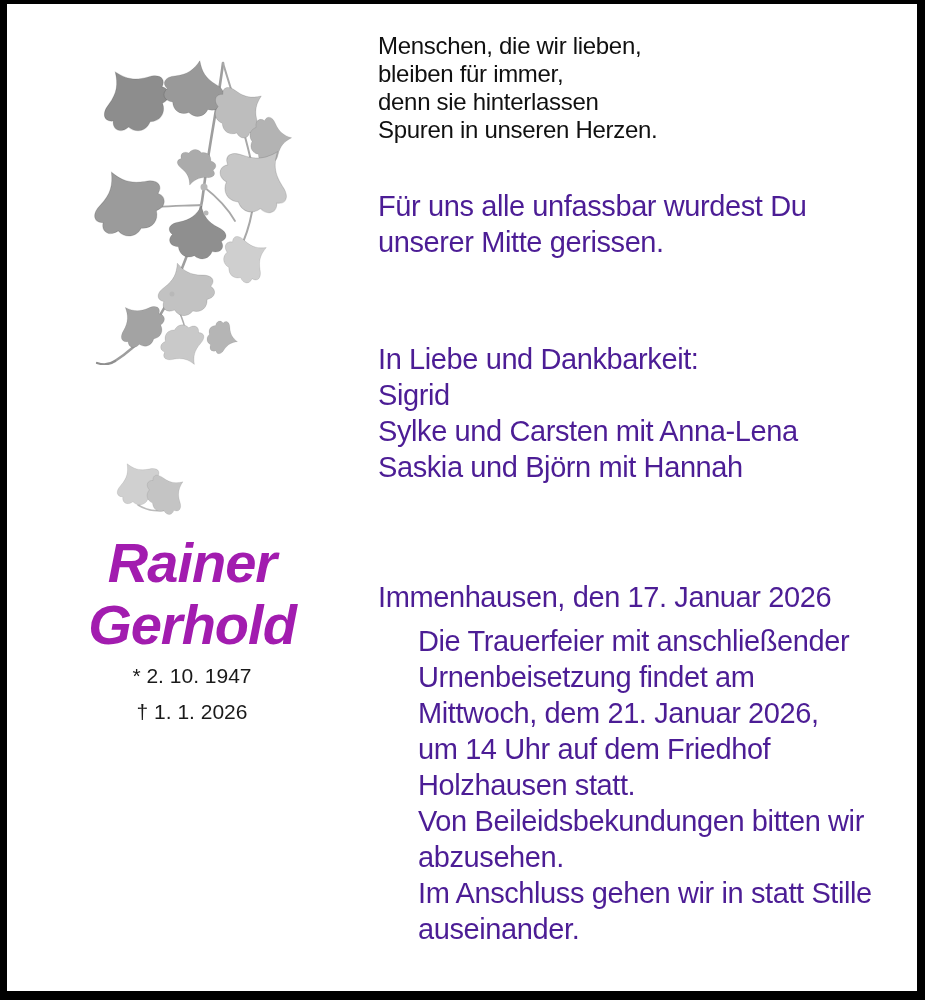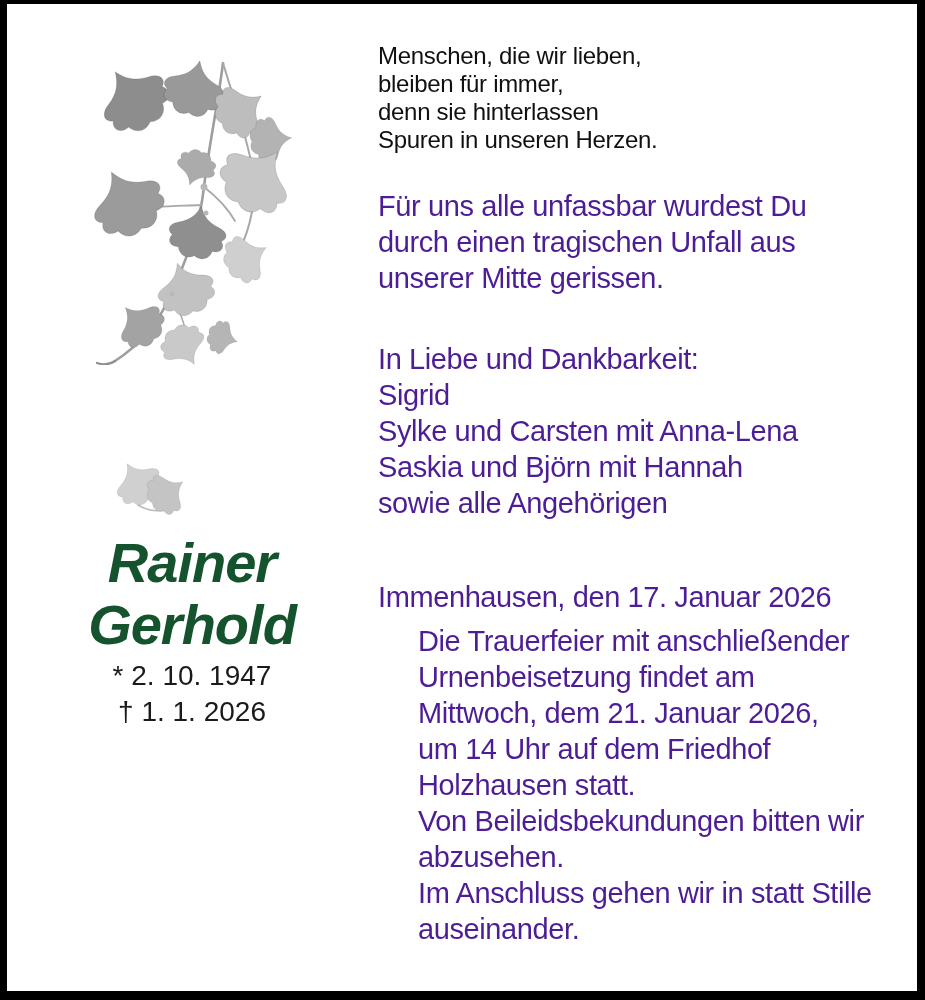--- a/index.html
+++ b/index.html
@@ -30,36 +30,36 @@
   .ivy-sprig  { left: 101px; top: 446px; width: 90px; height: 75px; }
 
   .name-block {
     left: 10px; top: 528px; width: 350px;
     text-align: center;
     font-style: italic;
     font-weight: bold;
     font-size: 56px;
     line-height: 62px;
     letter-spacing: -1px;
-    color: #14532d;
+    color: #a21caf;
   }
   .dates-block {
     left: 10px; top: 654px; width: 350px;
     text-align: center;
-    font-size: 28px;
+    font-size: 21px;
     line-height: 36px;
     color: #1a1a1a;
   }
 
   
   .rcol { left: 371px; width: 542px; }
   .line { white-space: nowrap; }
 
   .poem {
-    top: 38px;
+    top: 28px;
     font-size: 24px;
     line-height: 28px;
     letter-spacing: -0.3px;
     color: #101010;
   }
   .body-text {
     font-size: 29px;
     line-height: 36px;
     letter-spacing: -0.4px;
     color: #4c1d95;
@@ -130,33 +130,31 @@
 
     <div class="abs rcol poem">
       <div class="line">Menschen, die wir lieben,</div>
       <div class="line">bleiben für immer,</div>
       <div class="line">denn sie hinterlassen</div>
       <div class="line">Spuren in unseren Herzen.</div>
     </div>
 
     <div class="abs rcol body-text intro">
       <div class="line">Für uns alle unfassbar wurdest Du</div>
-      <div class="line">durch einen tragischen Unfall aus</div>
       <div class="line">unserer Mitte gerissen.</div>
     </div>
 
     <div class="abs rcol body-text heading">
       <div class="line">In Liebe und Dankbarkeit:</div>
     </div>
 
     <div class="abs rcol body-text names">
       <div class="line">Sigrid</div>
       <div class="line">Sylke und Carsten mit Anna-Lena</div>
       <div class="line">Saskia und Björn mit Hannah</div>
-      <div class="line">sowie alle Angehörigen</div>
     </div>
 
     <div class="abs rcol body-text dateline">
       <div class="line">Immenhausen, den 17. Januar 2026</div>
     </div>
 
     <div class="abs rcol body-text funeral">
       <div class="line">Die Trauerfeier mit anschließender</div>
       <div class="line">Urnenbeisetzung findet am</div>
       <div class="line">Mittwoch, dem 21. Januar 2026,</div>

